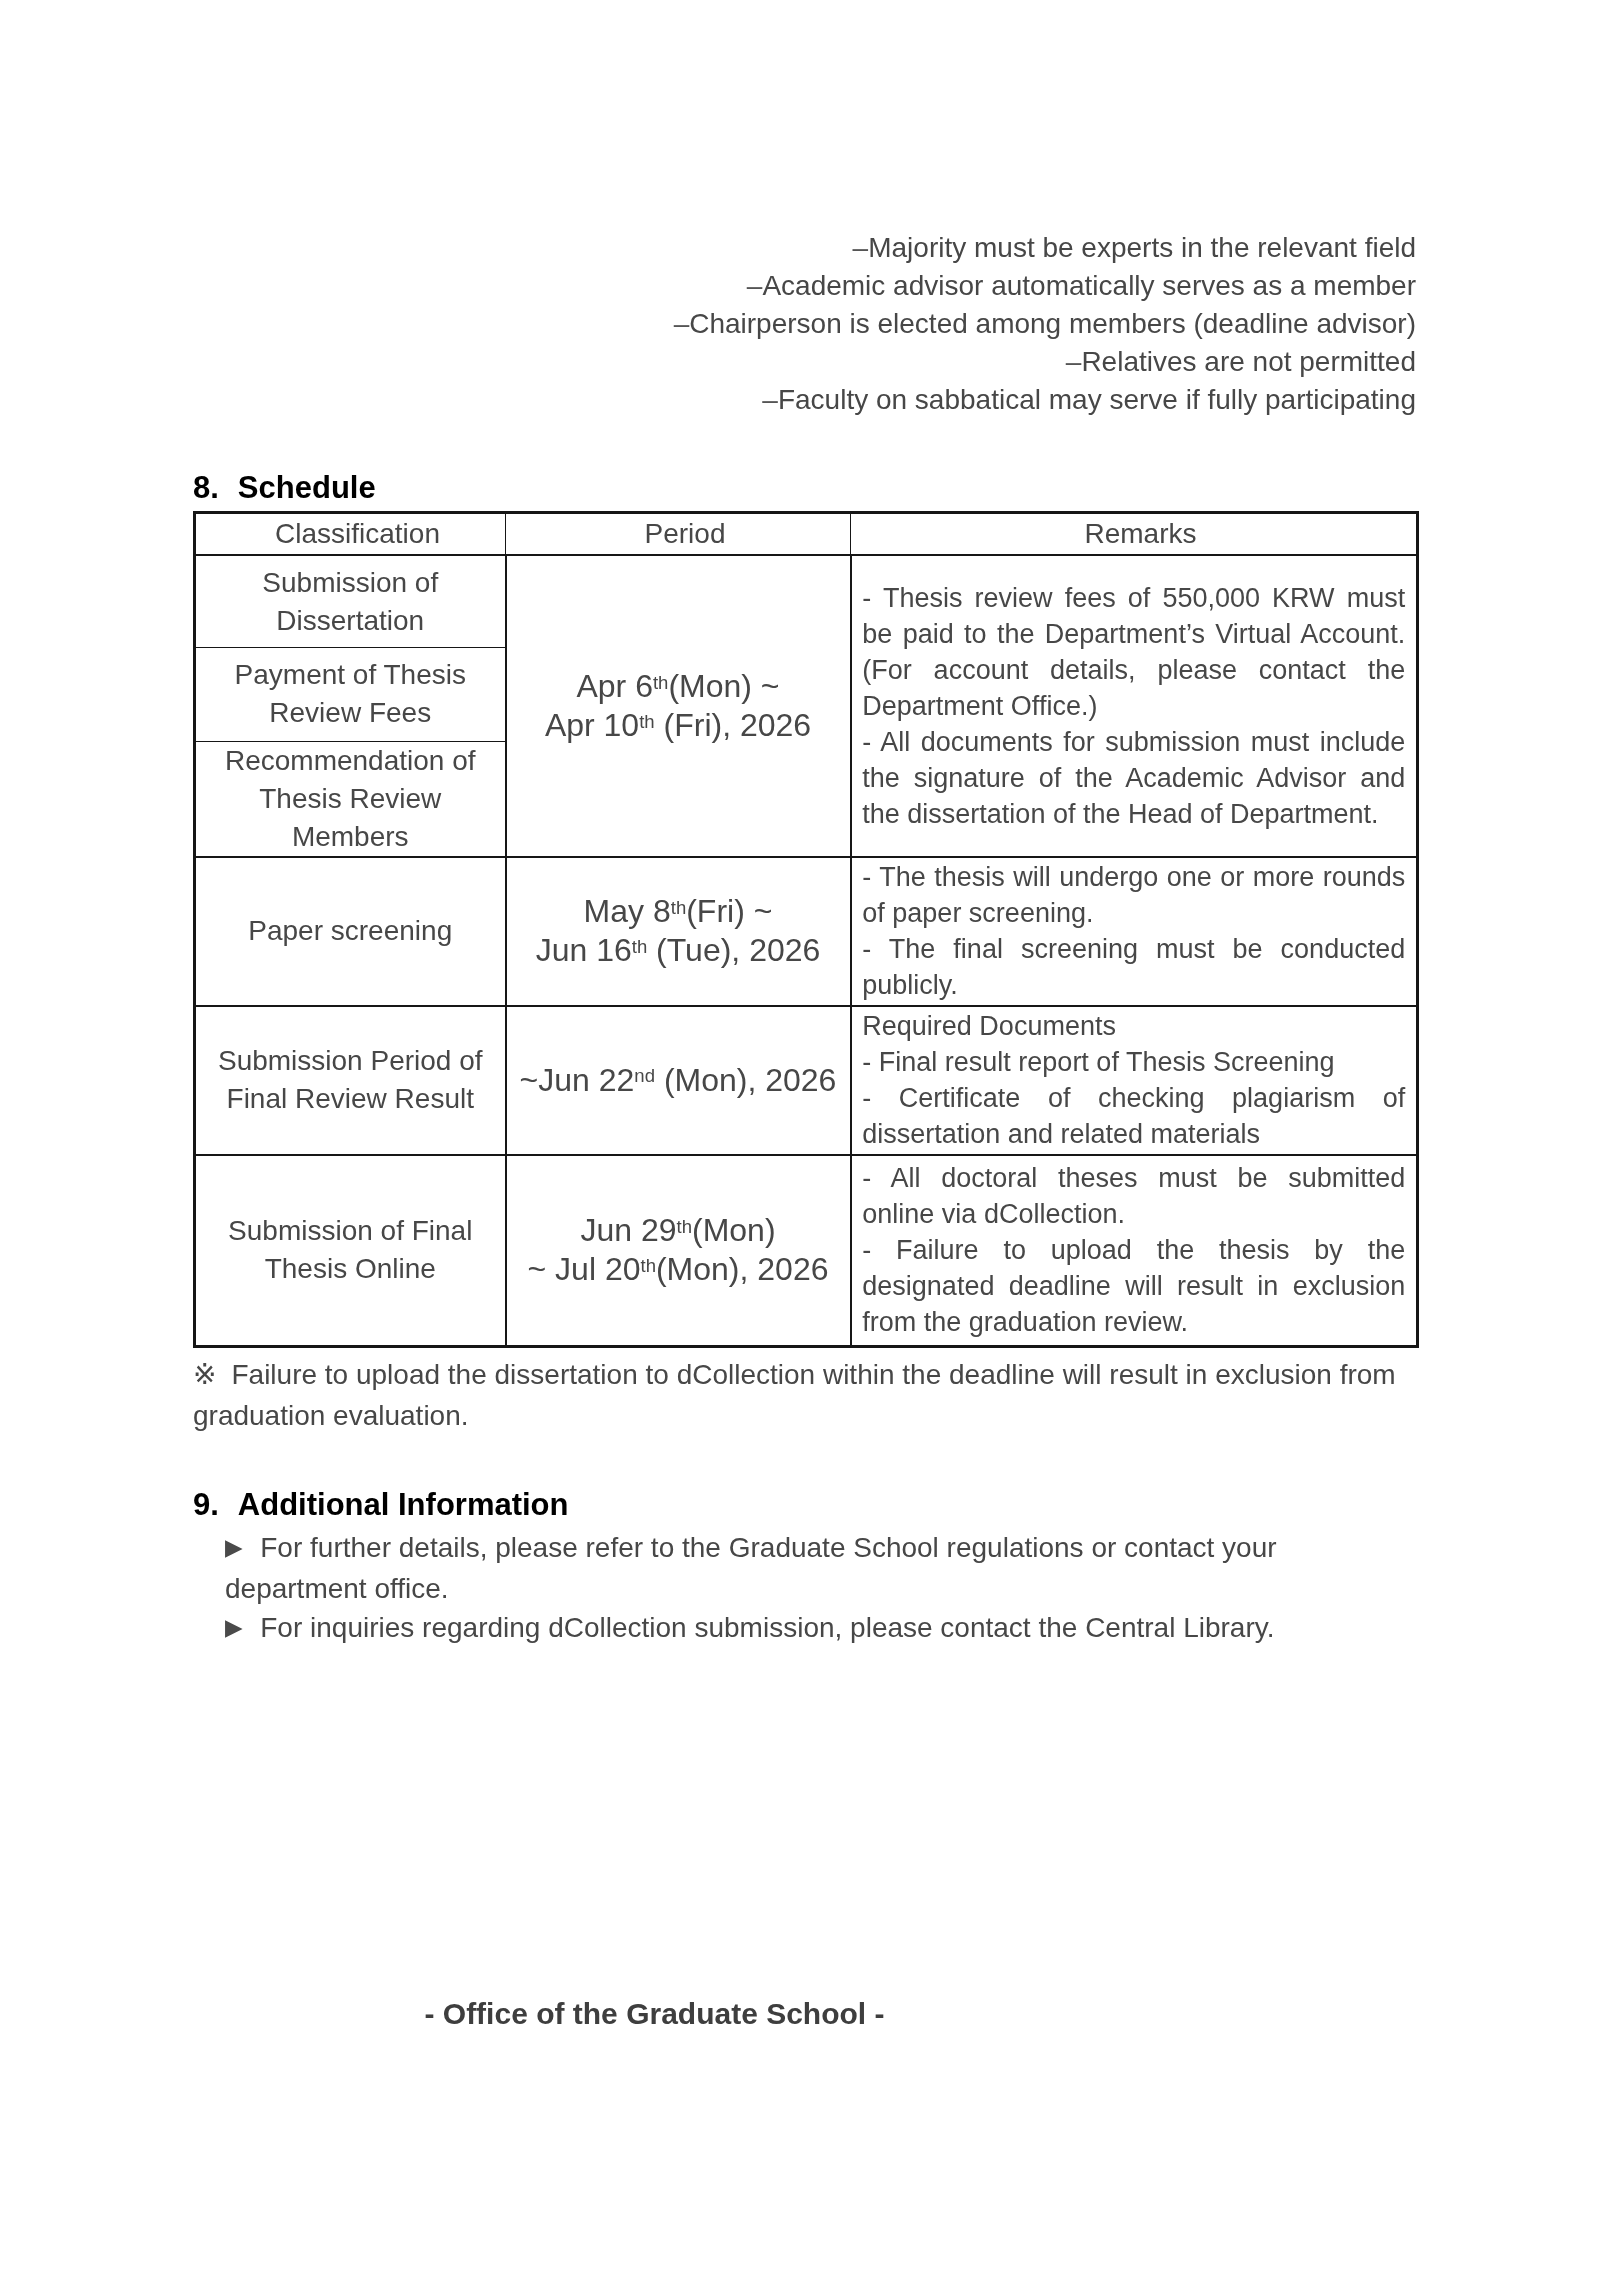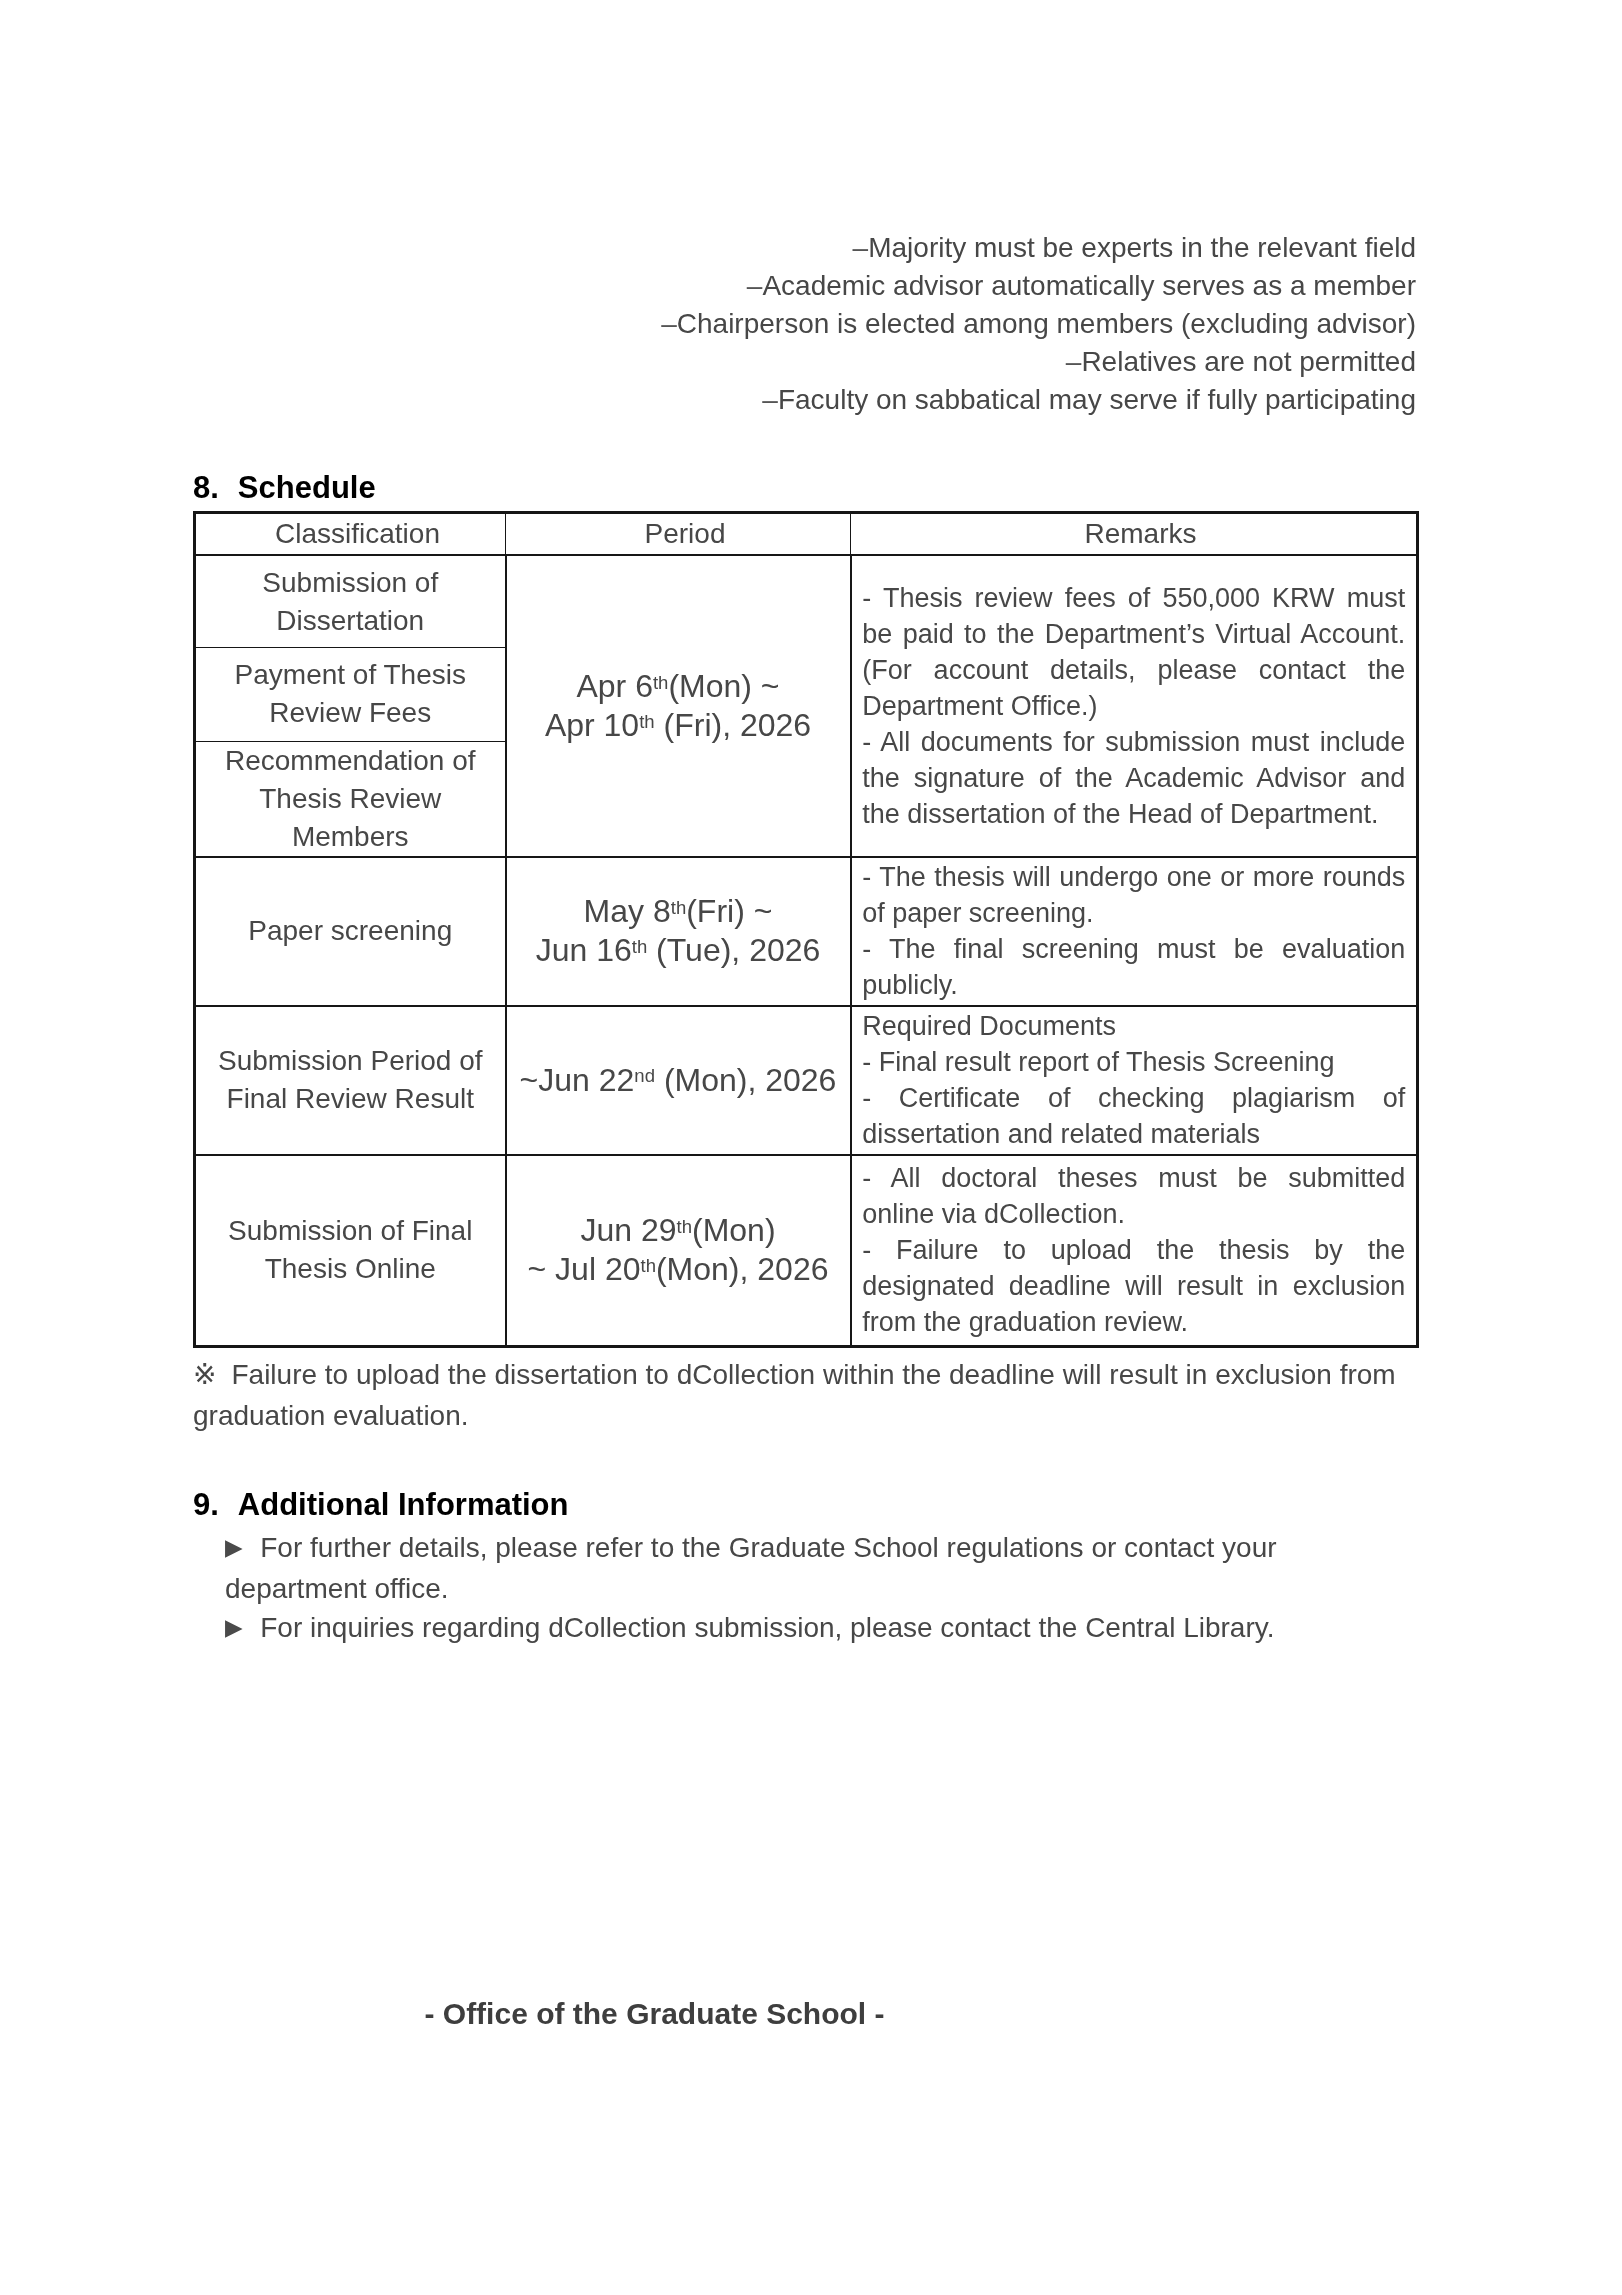--- a/index.html
+++ b/index.html
@@ -67,21 +67,21 @@
 </style>
 </head>
 <body>
 
 <div class="page">
   <div class="content">
 
     <ul class="bullets">
       <li><span class="dash">–</span><span>Majority must be experts in the relevant field</span></li>
       <li><span class="dash">–</span><span>Academic advisor automatically serves as a member</span></li>
-      <li><span class="dash">–</span><span>Chairperson is elected among members (excluding advisor)</span></li>
+      <li><span class="dash">–</span><span>Chairperson is elected among members (deadline advisor)</span></li>
       <li><span class="dash">–</span><span>Relatives are not permitted</span></li>
       <li><span class="dash">–</span><span>Faculty on sabbatical may serve if fully participating</span></li>
     </ul>
 
     <h2 class="sec-heading"><span class="sec-num">8.</span><span>Schedule</span></h2>
 
     <table class="schedule">
       <colgroup>
           <col style="width:311px">
           <col style="width:345px">
@@ -117,21 +117,21 @@
       </tr>
 
       <tr class="g-start h220">
         <td class="cls">Paper screening</td>
         <td class="per">
           <div>May 8<sup>th</sup>(Fri) ~</div>
           <div>Jun 16<sup>th</sup> (Tue), 2026</div>
         </td>
         <td class="rem">
           <p>- The thesis will undergo one or more rounds of paper screening.</p>
-          <p>- The final screening must be evaluation publicly.</p>
+          <p>- The final screening must be conducted publicly.</p>
         </td>
       </tr>
 
       <tr class="g-start h212">
         <td class="cls">Submission Period of
 Final Review Result</td>
         <td class="per">
           <div>~Jun 22<sup>nd</sup> (Mon), 2026</div>
         </td>
         <td class="rem">

